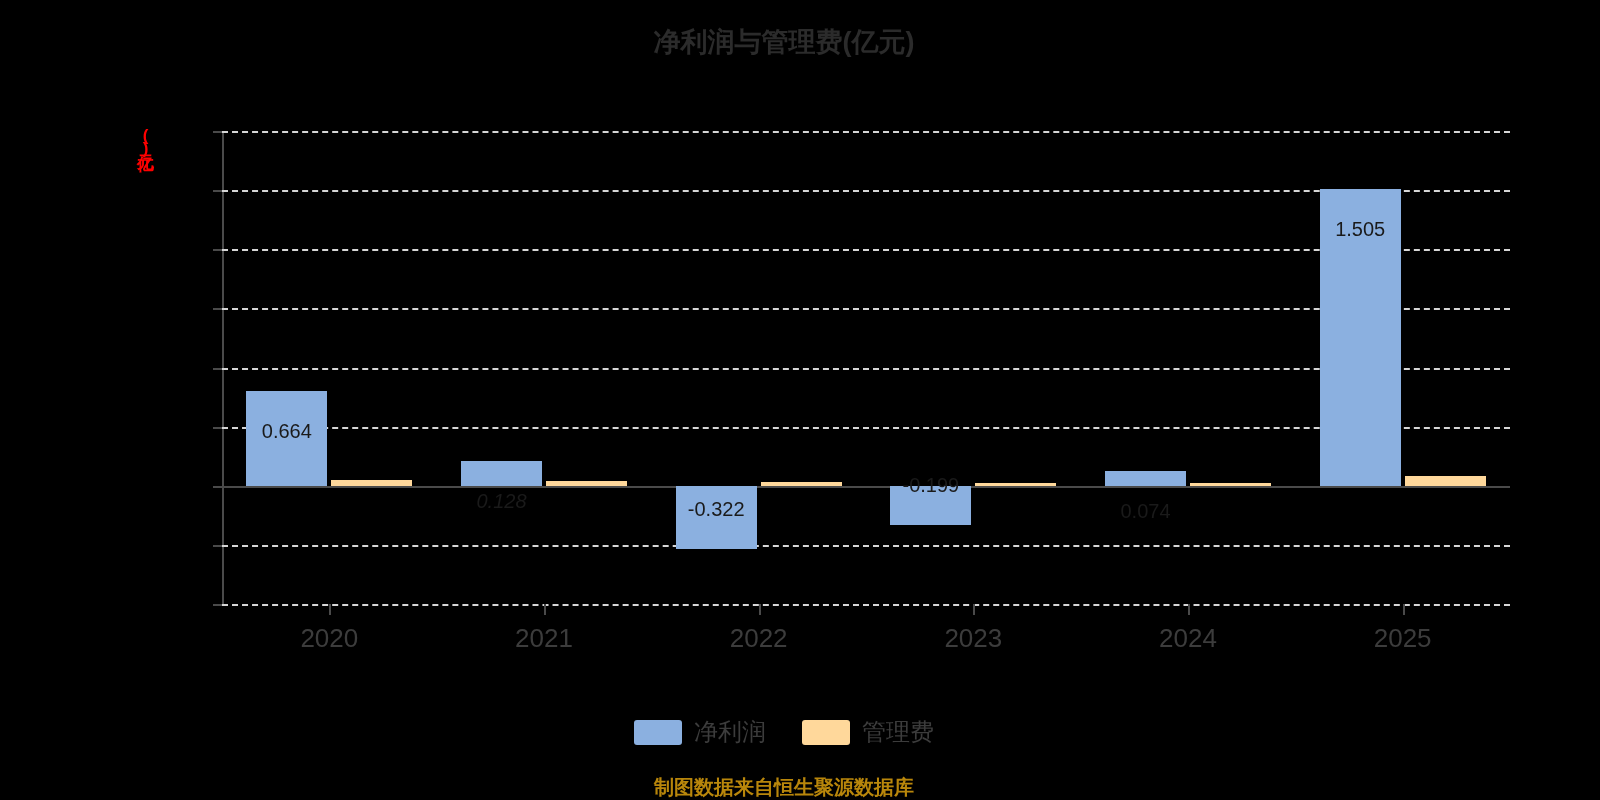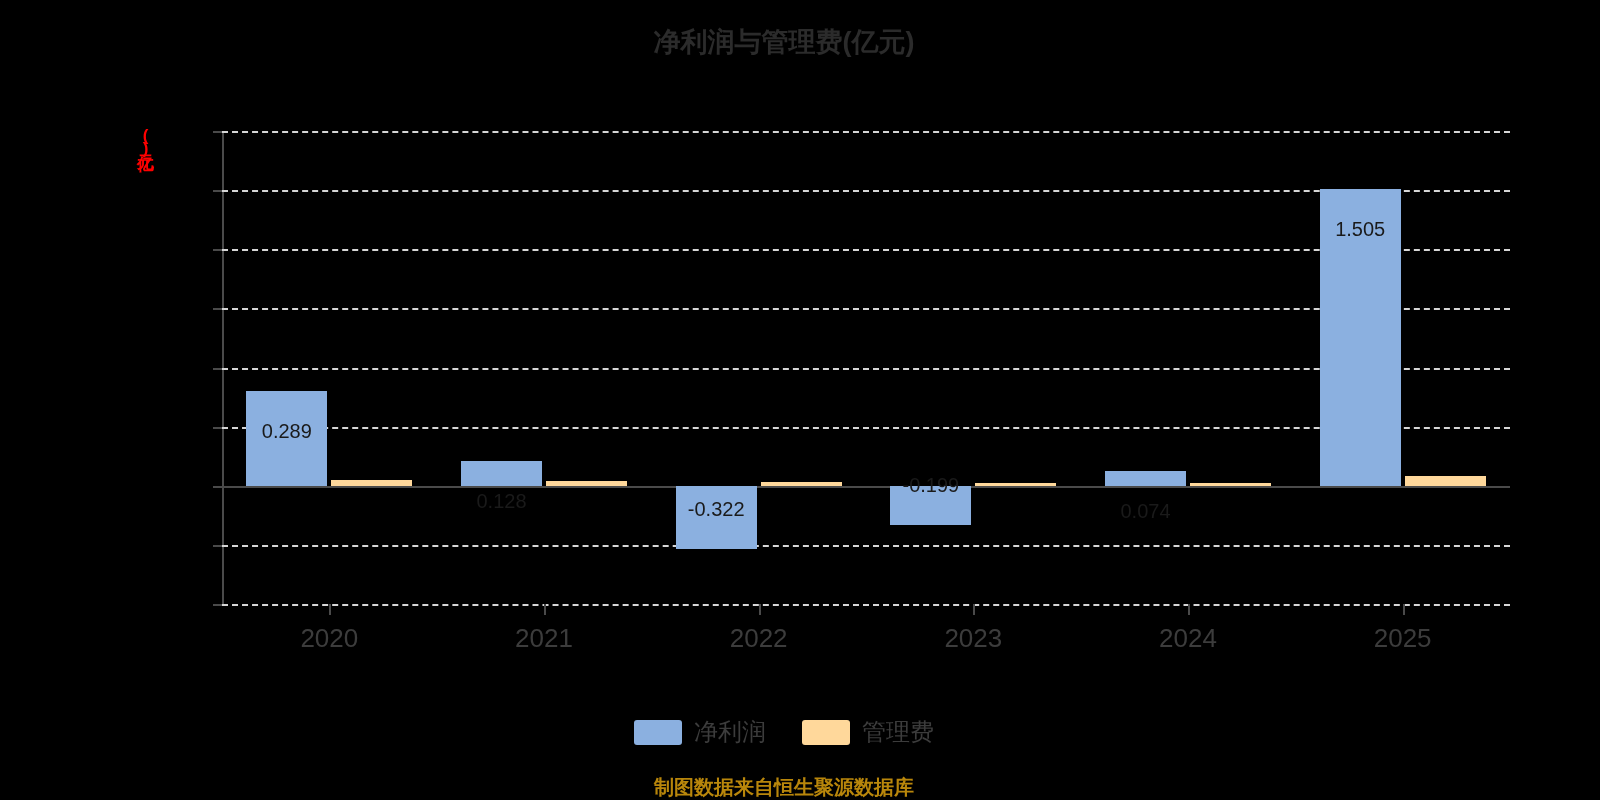--- a/index.html
+++ b/index.html
@@ -209,22 +209,22 @@
         <div class="bar series-profit" title="净利润 2024: 0.074" style="left: 883px; top: 340.166px; width: 81px; height: 14.5842px;"></div>
         <div class="bar series-profit" title="净利润 2025: 1.505" style="left: 1097.67px; top: 58.1396px; width: 81px; height: 296.61px;"></div>
         <div class="bar series-expense" title="管理费 2020: 0.028" style="left: 109.333px; top: 349.232px; width: 81px; height: 5.51833px;"></div>
         <div class="bar series-expense" title="管理费 2021: 0.022" style="left: 324px; top: 350.414px; width: 81px; height: 4.33583px;"></div>
         <div class="bar series-expense" title="管理费 2022: 0.02" style="left: 538.667px; top: 350.808px; width: 81px; height: 3.94167px;"></div>
         <div class="bar series-expense" title="管理费 2023: 0.014" style="left: 753.333px; top: 351.991px; width: 81px; height: 2.75917px;"></div>
         <div class="bar series-expense" title="管理费 2024: 0.012" style="left: 968px; top: 352.385px; width: 81px; height: 2.365px;"></div>
         <div class="bar series-expense" title="管理费 2025: 0.05" style="left: 1182.67px; top: 344.896px; width: 81px; height: 9.85417px;"></div>
       </div>
     <div id="barlabels-layer">
-        <div class="bar-label" style="left: 64.8333px; top: 299.756px;">0.289</div>
-        <div class="bar-label" style="left: 279.5px; top: 369.523px;">0.128</div>
+        <div class="bar-label" style="left: 64.8333px; top: 299.756px;">0.664</div>
+        <div class="bar-label" style="left: 279.5px; top: 369.523px; font-style: italic;">0.128</div>
         <div class="bar-label" style="left: 494.167px; top: 378.211px; text-align: right;">-0.322</div>
         <div class="bar-label" style="left: 708.833px; top: 353.97px;">-0.199</div>
         <div class="bar-label" style="left: 923.5px; top: 380.166px;">0.074</div>
         <div class="bar-label" style="left: 1138.17px; top: 98.1396px;">1.505</div>
       </div>
   </div>
 
   <div id="chart-footer">制图数据来自恒生聚源数据库</div>
 
   <div id="legend">

